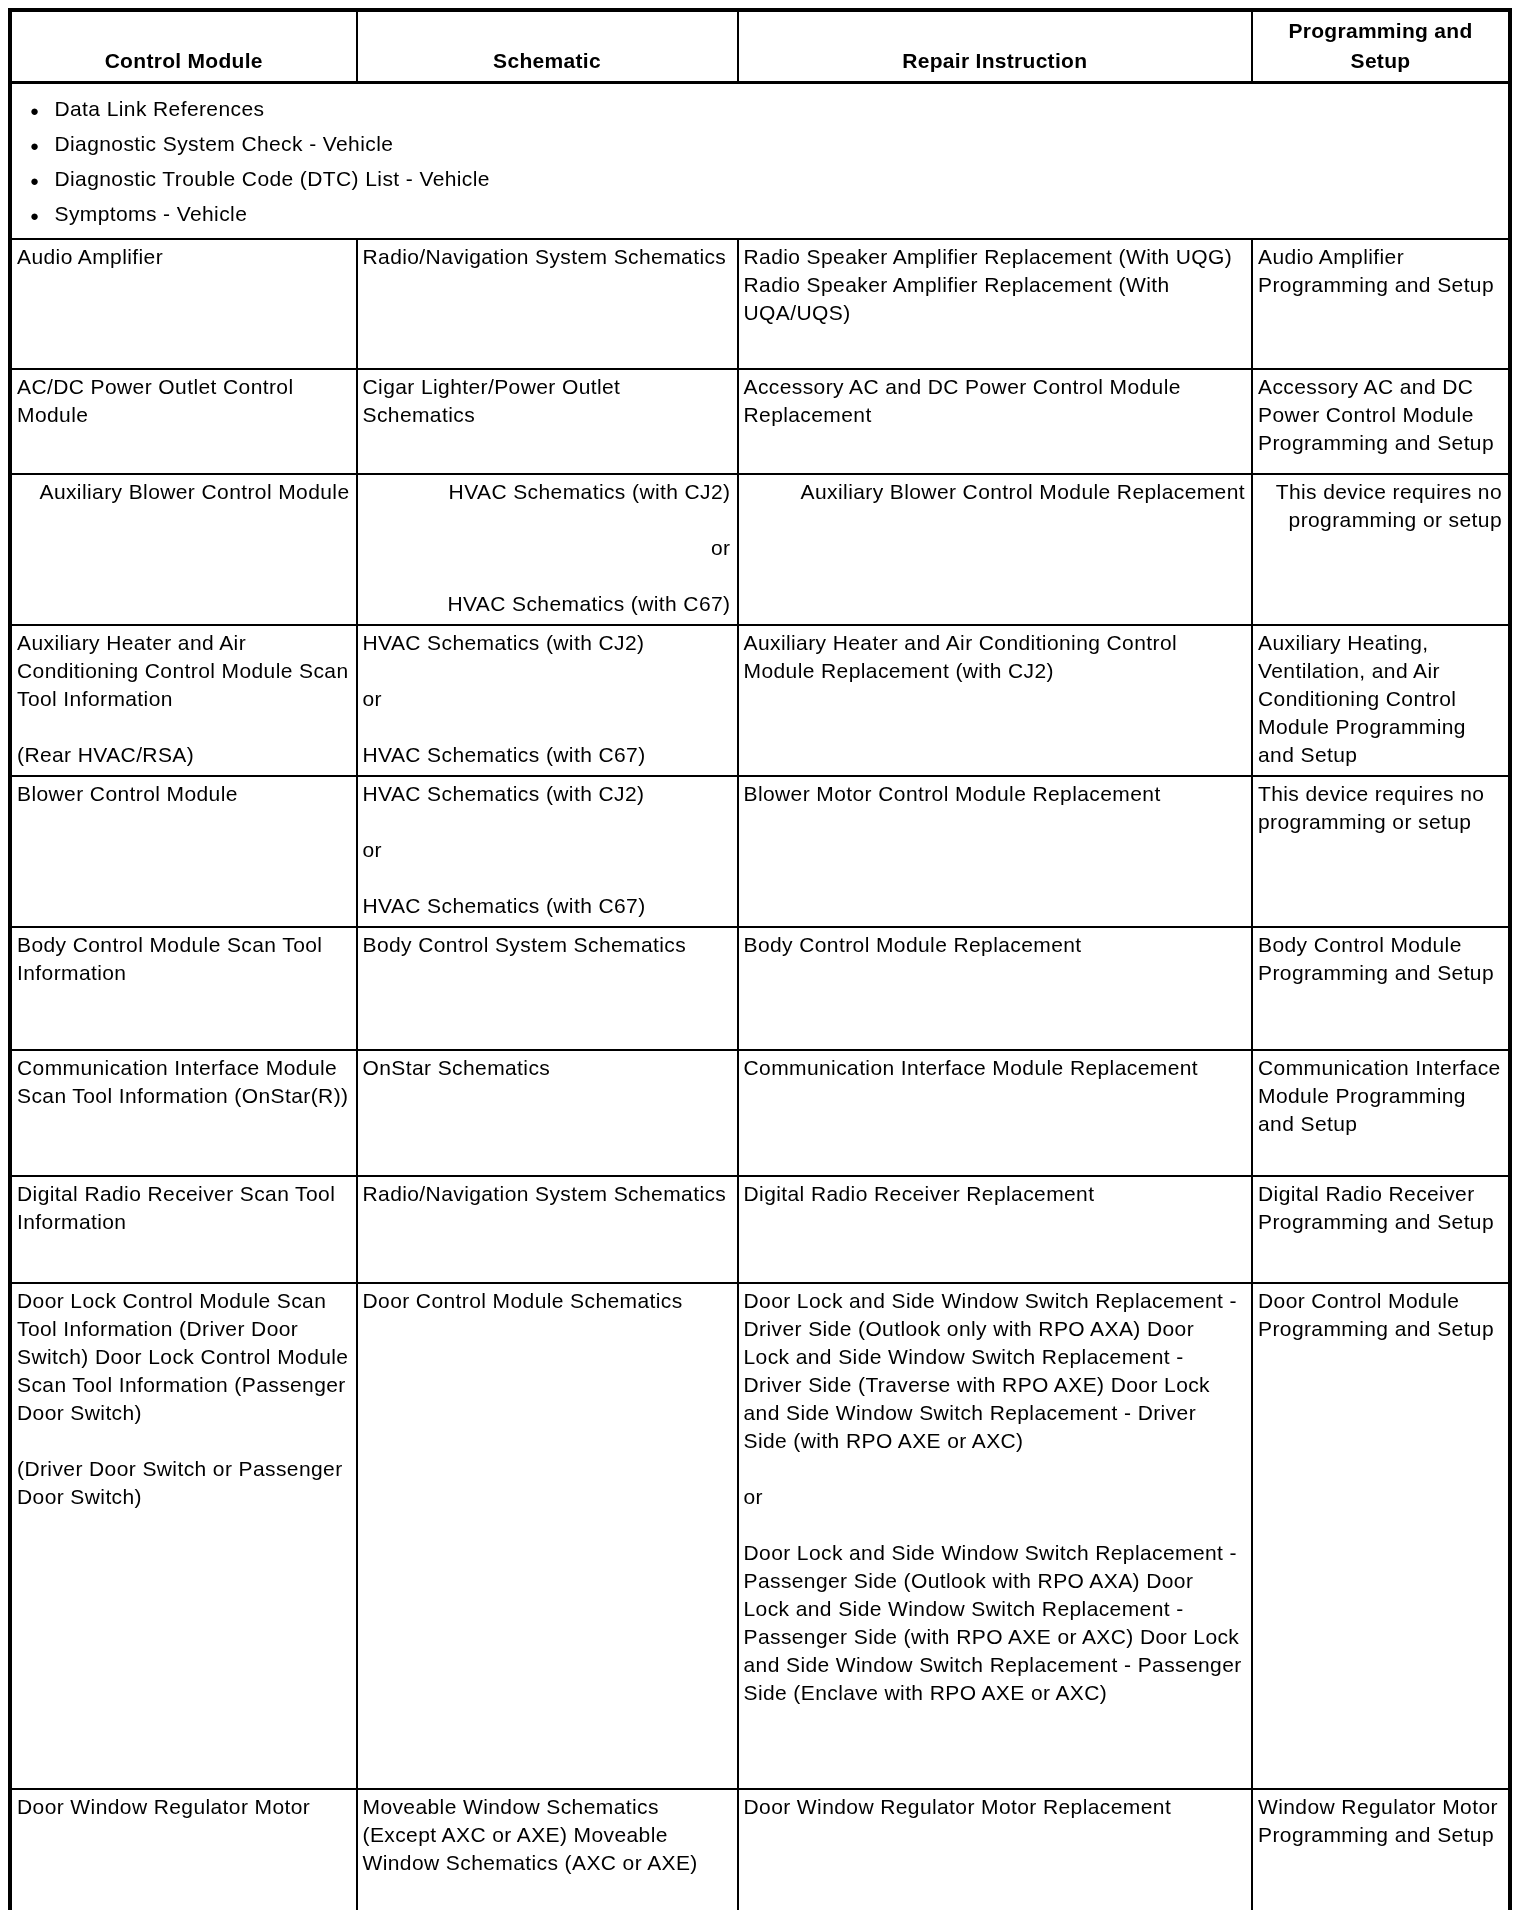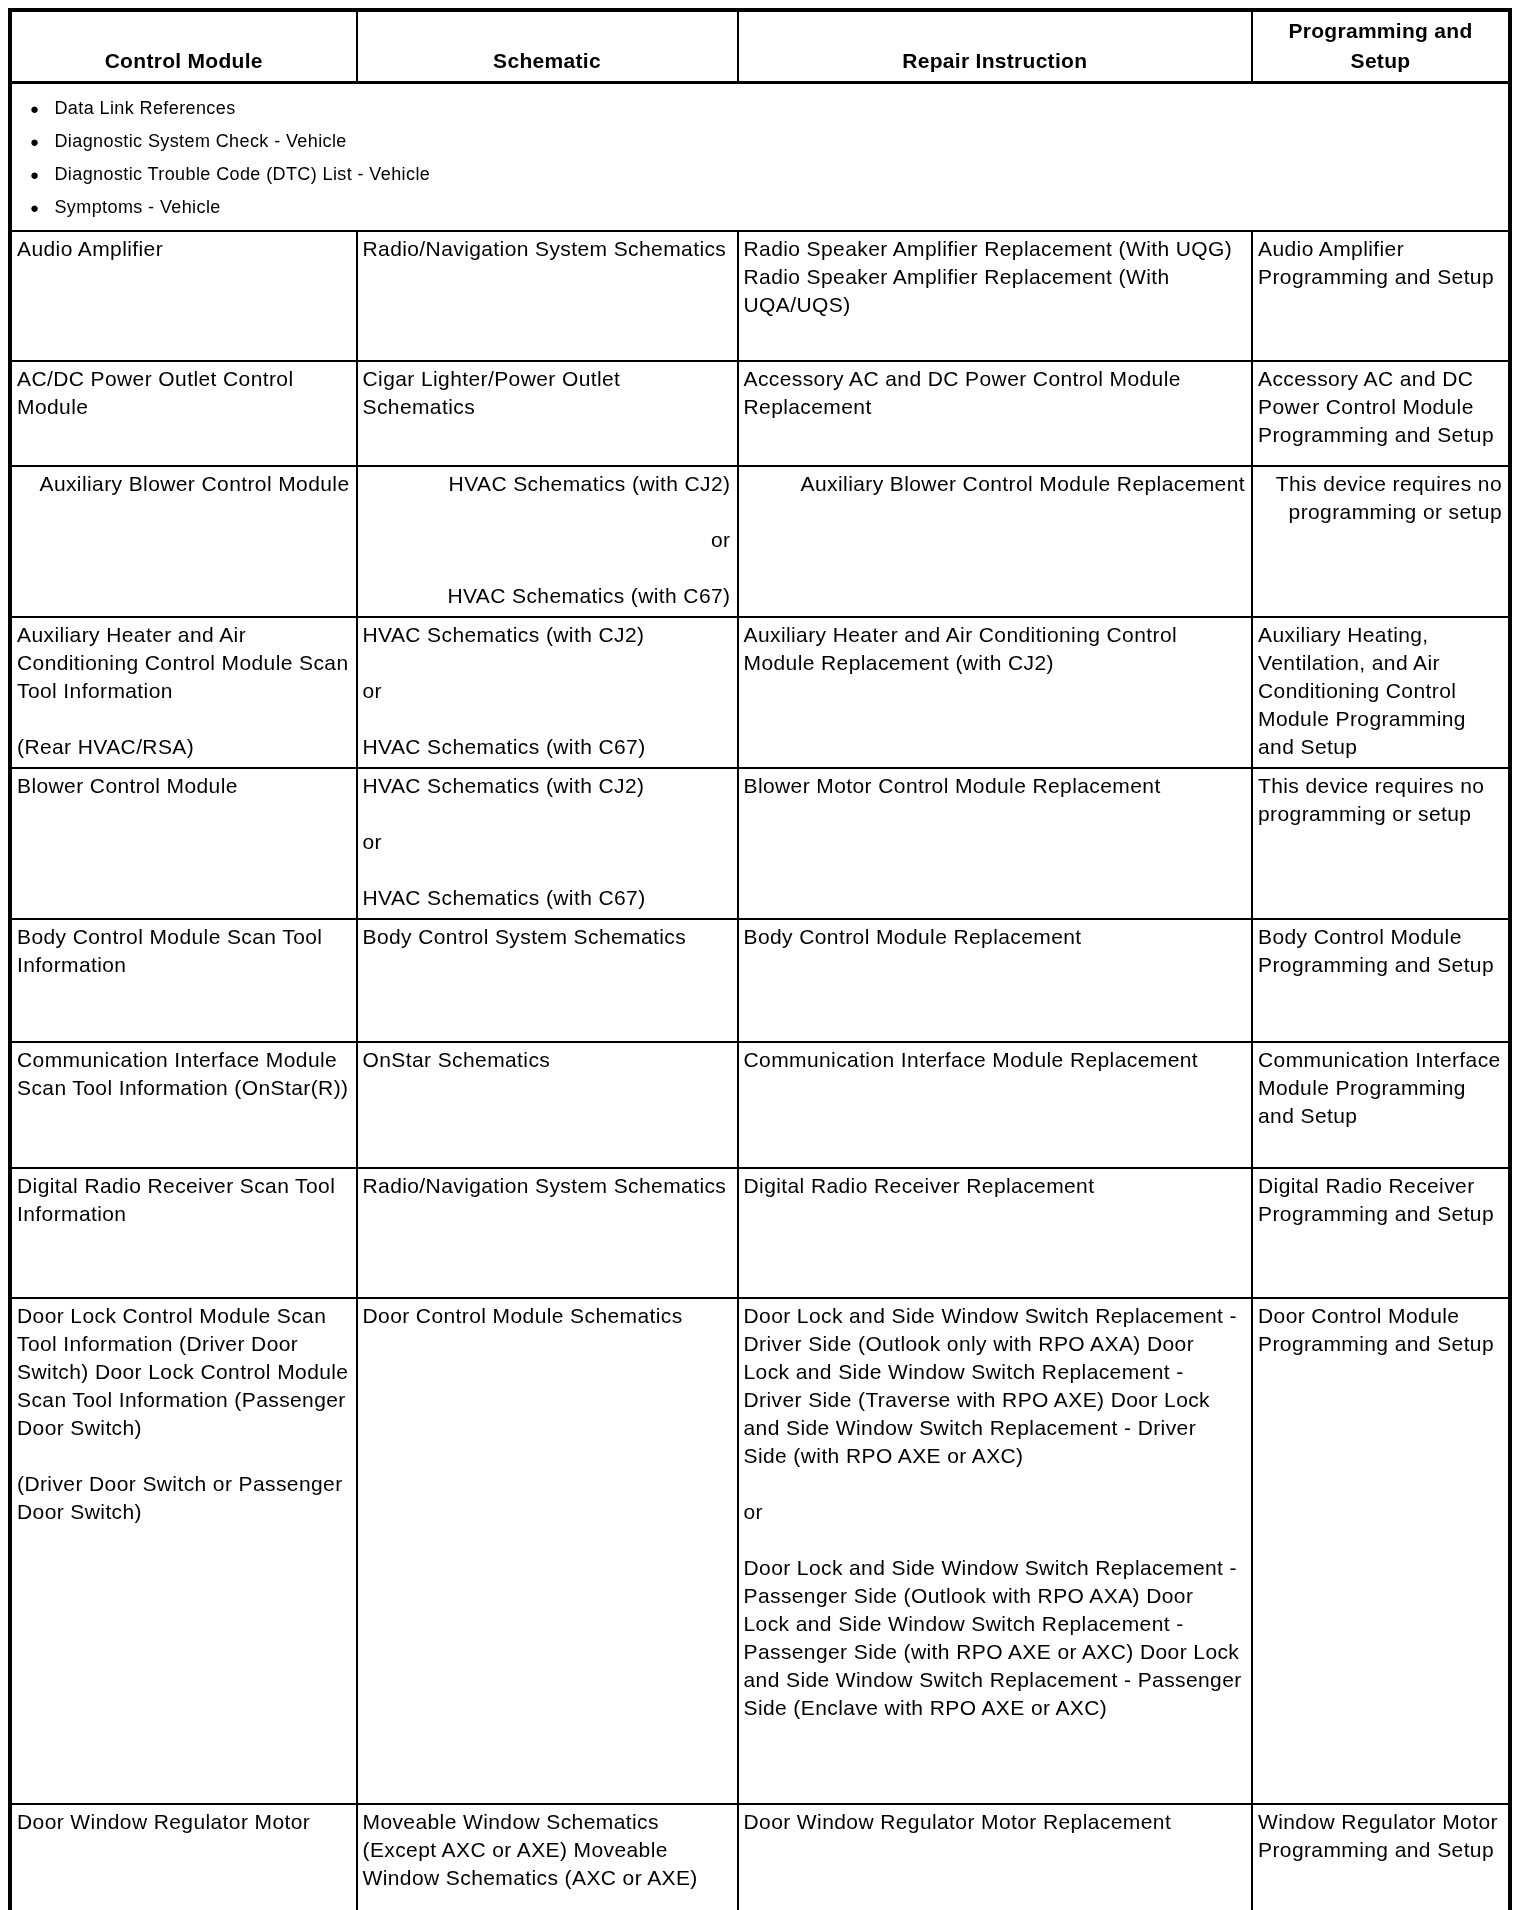--- a/index.html
+++ b/index.html
@@ -44,32 +44,32 @@
     letter-spacing: 0.4px;
     padding: 3px 6px 6px 5px;
   }
   .cell-text { display: block; white-space: pre-line; }
 
   
   .refs-cell { padding: 8px 10px 6px 18px; }
   .ref-list { list-style: none; }
   .ref-item { display: flex; align-items: baseline; gap: 15px; line-height: 33px; }
   .bullet { font-size: 15px; flex: 0 0 auto; }
-  .ref-text { font-size: 18px; letter-spacing: 0.4px; }
+  .ref-text { font-size: 21px; letter-spacing: 0.4px; }
 
   
   tbody tr:nth-child(1)  { height: 146px; }
   tbody tr:nth-child(2)  { height: 130px; }
   tbody tr:nth-child(3)  { height: 105px; }
   tbody tr:nth-child(4)  { height: 149px; text-align: right; }
   tbody tr:nth-child(5)  { height: 131px; }
   tbody tr:nth-child(6)  { height: 150px; margin-left: 48px; }
   tbody tr:nth-child(7)  { height: 123px; }
   tbody tr:nth-child(8)  { height: 126px; }
-  tbody tr:nth-child(9)  { height: 130px; }
+  tbody tr:nth-child(9)  { height: 107px; }
   tbody tr:nth-child(10) { height: 506px; }
   tbody tr:nth-child(11) { height: 126px; }
 </style>
 </head>
 <body>
 
 <div class="page">
   <table class="module-table">
     <colgroup>
       <col class="c1">

